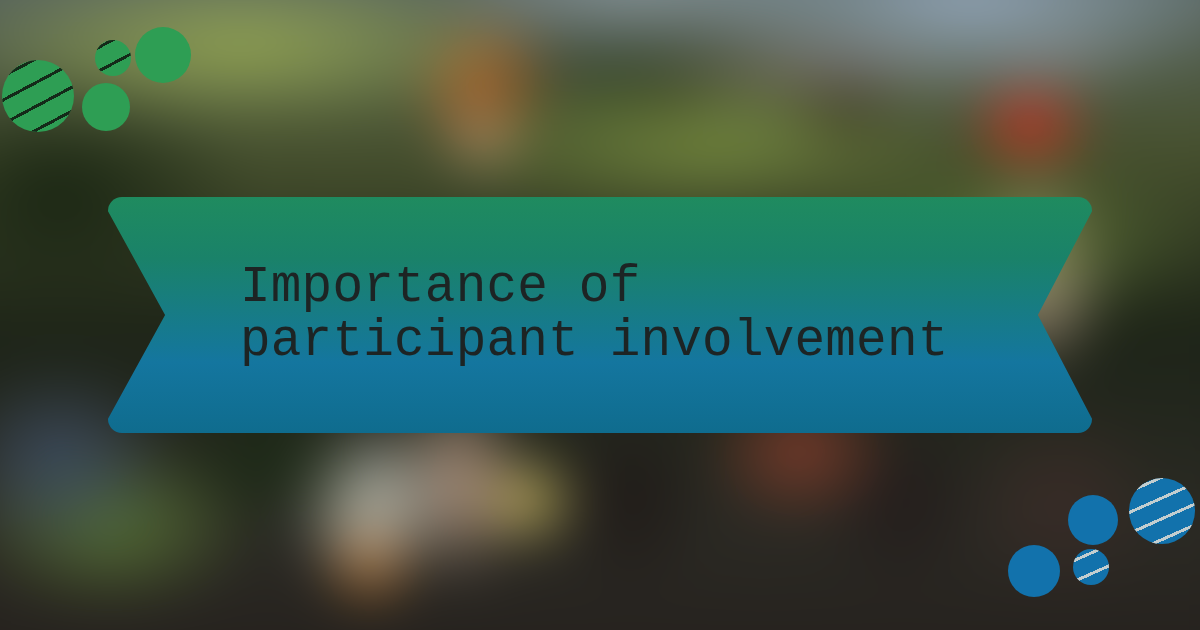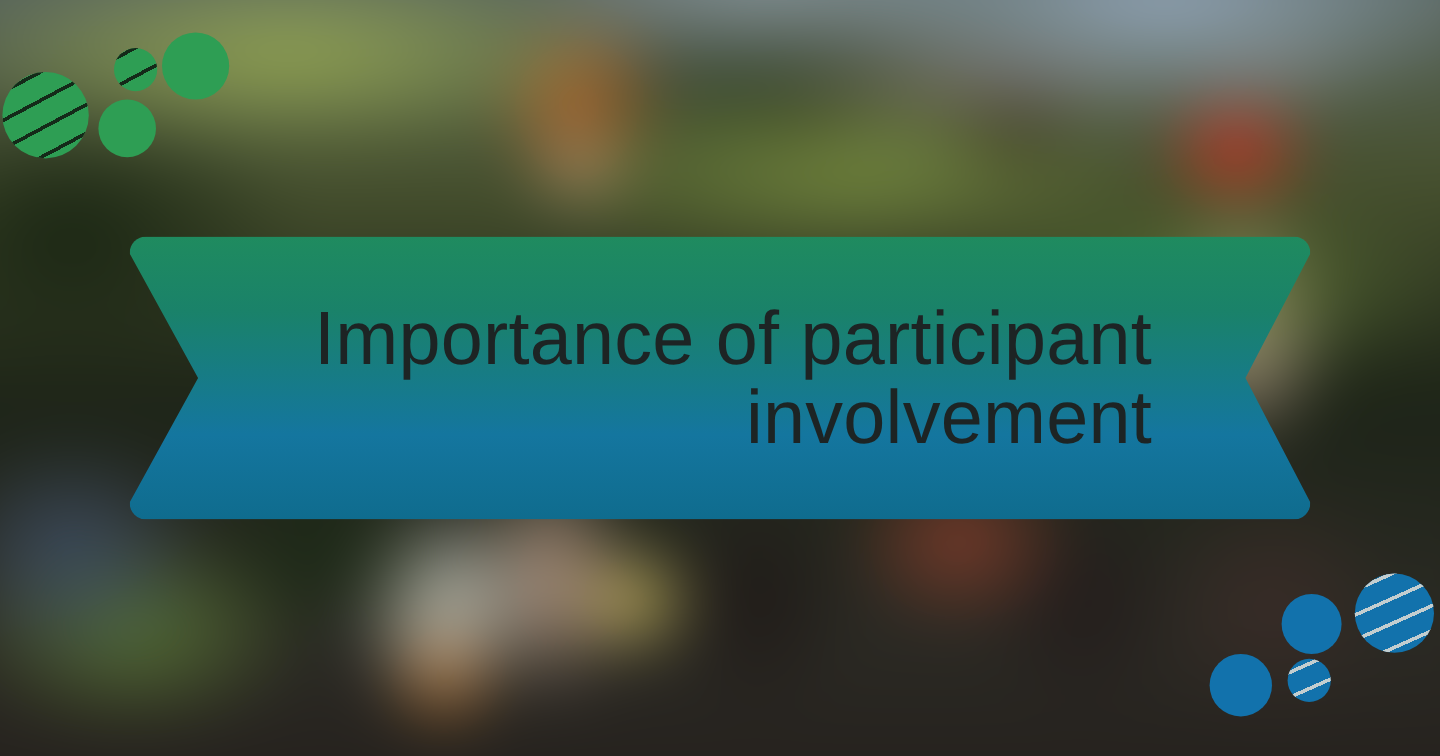--- a/index.html
+++ b/index.html
@@ -112,27 +112,27 @@
         100% 100%, 0% 100%,
         0% 94%, 5.8% 50%, 0% 6%);
     border-radius: 14px;
     display: flex;
     align-items: center;
     justify-content: center;
   }
   #banner-title {
     margin: 0;
     width: 720px;
-    text-align: right;
+    text-align: left;
     color: #1d2424;
-    font-size: 63px;
+    font-size: 51px;
     line-height: 1.05;
     font-weight: 400;
     letter-spacing: 0.2px;
-    font-family: Liberation Sans, sans-serif;
+    font-family: Liberation Mono, monospace;
   }
 </style>
 </head>
 <body>
 
 <div id="stage">
 
   <div id="photo-bg"></div>
 
   <div class="deco deco-green striped" style="left:2px;  top:60px;  width:72px; height:72px;"></div>

